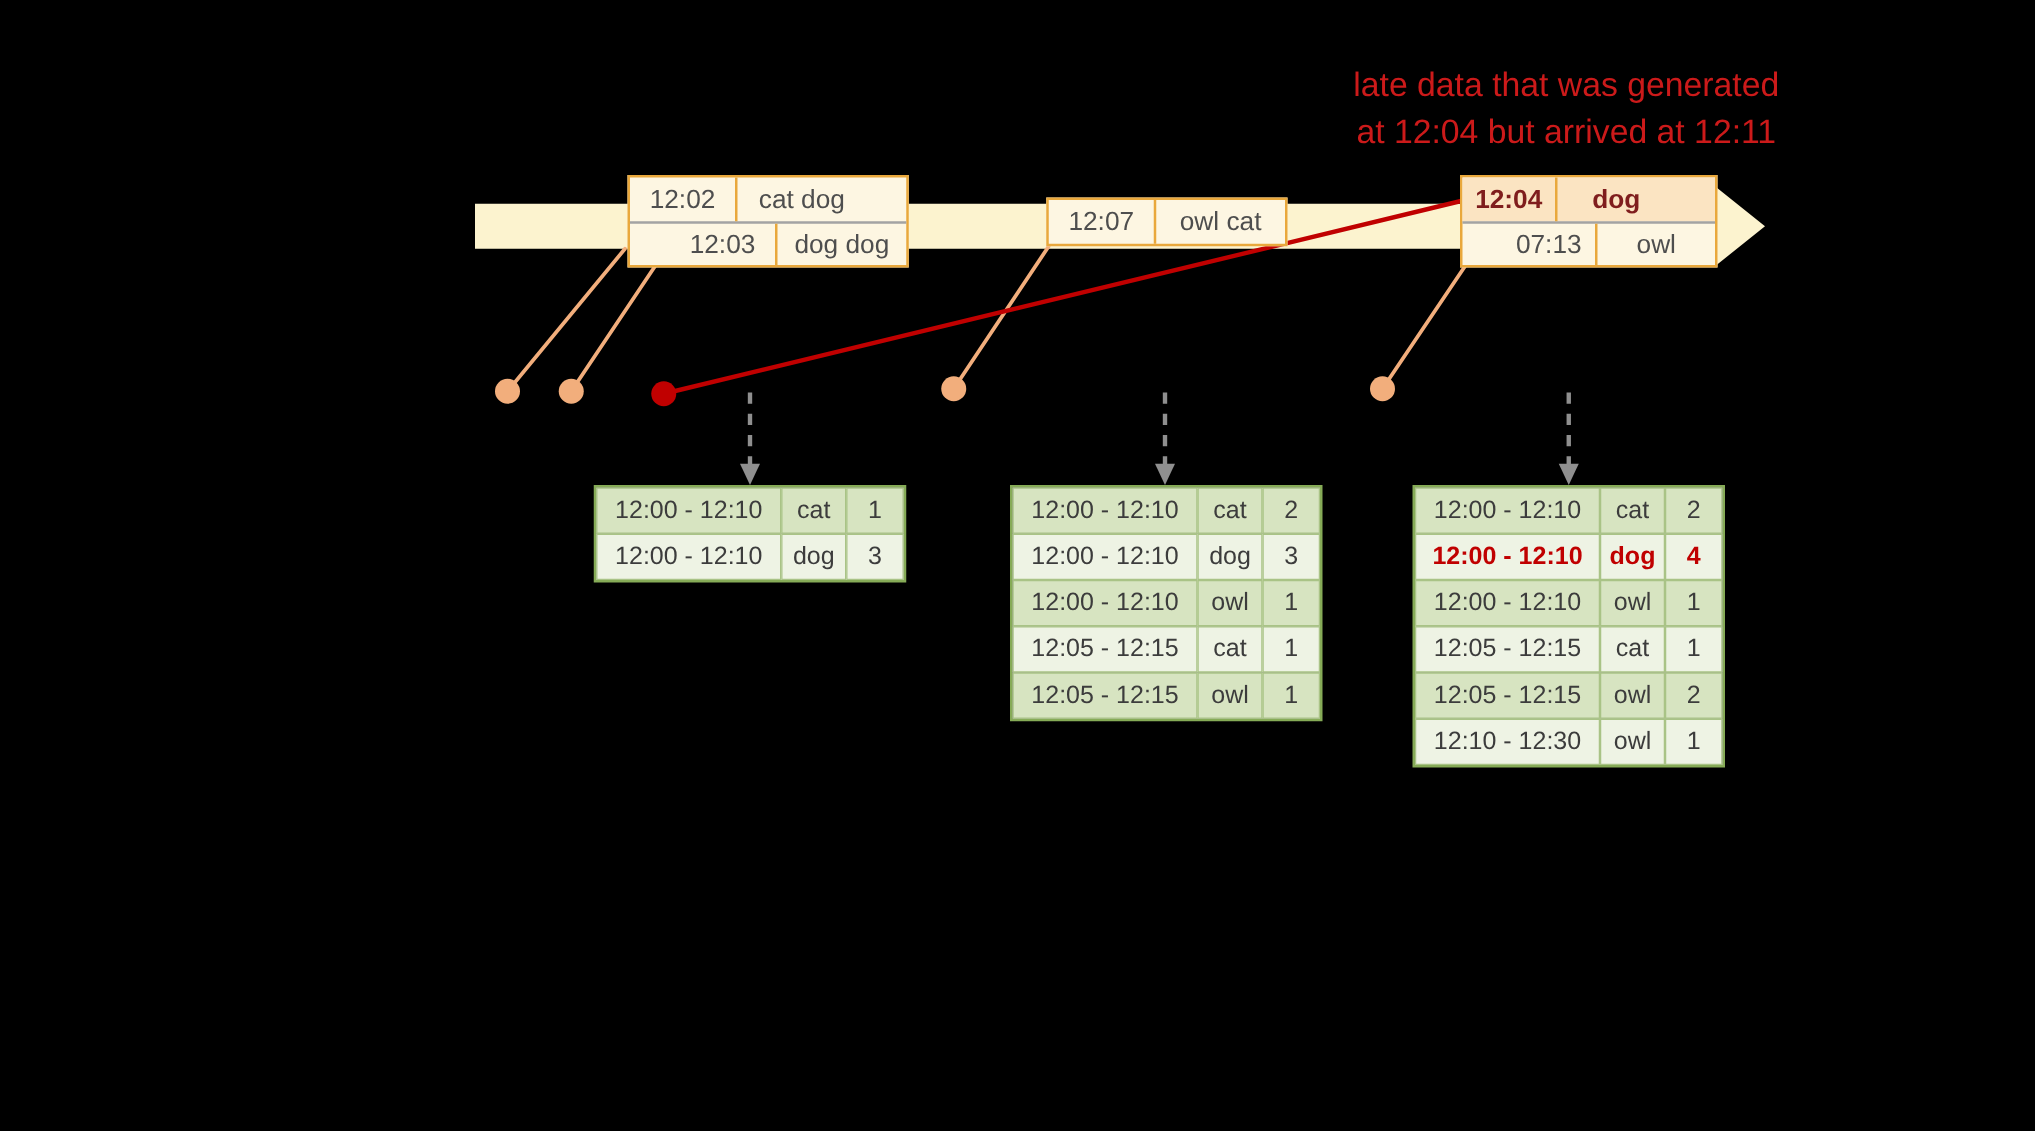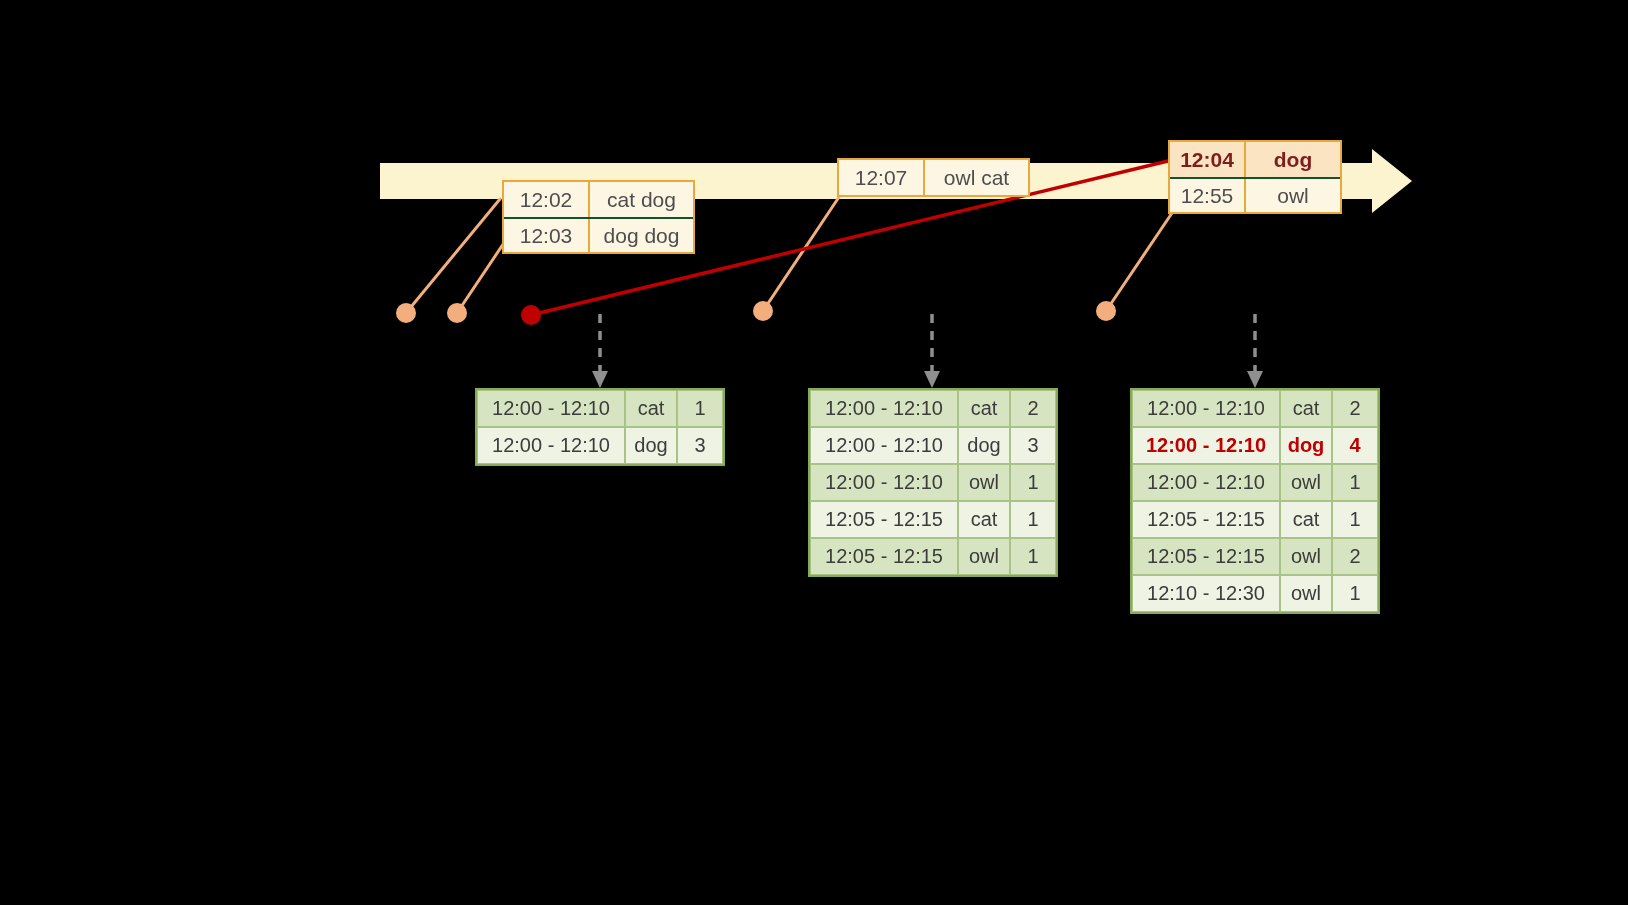--- a/index.html
+++ b/index.html
@@ -12,21 +12,21 @@
     position:absolute; width:460px; text-align:center;
     font-size:27px; line-height:37px; color:#cc1a1a; z-index:3;
   }
   #overlay { position:absolute; left:0; top:0; z-index:1; }
 
   
   .etable { position:absolute; z-index:2; border:2px solid #e9a83c; background:#fdf6e2; }
   .erow { display:grid; height:35px; }
   .erow.cols-a { grid-template-columns:84px 105px; }
   .erow.cols-b { grid-template-columns:74px 96px; }
-  .erow + .erow { border-top:2px solid #14532d; }
+  .erow + .erow { border-top:2px solid #a3a3a3;padding-left:32px; }
   .ecell { display:flex; align-items:center; justify-content:center;
            font-size:21px; color:#4e4e4e; }
   .ecell + .ecell { border-left:2px solid #e9a83c; }
   .erow.late { background:#fbe4c2; }
   .erow.late .ecell { color:#7f1d1d; font-weight:bold; }
 
   
   .rtable { position:absolute; z-index:2; border:2px solid #86ab57; }
   .rrow { display:grid; grid-template-columns:148px 52px 46px; height:37px;text-align:center; }
   .rrow:nth-child(odd) { background:#d7e4c1; }
@@ -58,23 +58,25 @@
 
   <line x1="600" y1="314" x2="600" y2="372" stroke-width="3.5" stroke-dasharray="9 8" stroke="#8f8f8f"></line>
   <polygon points="592,371 608,371 600,388" fill="#8f8f8f"></polygon>
   <line x1="932" y1="314" x2="932" y2="372" stroke-width="3.5" stroke-dasharray="9 8" stroke="#8f8f8f"></line>
   <polygon points="924,371 940,371 932,388" fill="#8f8f8f"></polygon>
   <line x1="1255" y1="314" x2="1255" y2="372" stroke-width="3.5" stroke-dasharray="9 8" stroke="#8f8f8f"></line>
   <polygon points="1247,371 1263,371 1255,388" fill="#8f8f8f"></polygon>
 </svg>
 
 <div class="annotation" style="left:1023px; top:50px;">
+  <div>late data that was generated</div>
+  <div>at 12:04 but arrived at 12:11</div>
 </div>
 
-<div class="etable" style="left:502px; top:140px;margin-top:40px;">
+<div class="etable" style="left:502px; top:140px;">
   <div class="erow cols-a">
     <div class="ecell">12:02</div>
     <div class="ecell">cat dog</div>
   </div>
   <div class="erow cols-a">
     <div class="ecell">12:03</div>
     <div class="ecell">dog dog</div>
   </div>
 </div>
 
@@ -84,21 +86,21 @@
     <div class="ecell">owl cat</div>
   </div>
 </div>
 
 <div class="etable" style="left:1168px; top:140px;">
   <div class="erow cols-b late">
     <div class="ecell">12:04</div>
     <div class="ecell">dog</div>
   </div>
   <div class="erow cols-b">
-    <div class="ecell">12:55</div>
+    <div class="ecell">07:13</div>
     <div class="ecell">owl</div>
   </div>
 </div>
 
 <div class="rtable" style="left:475px; top:388px;">
   <div class="rrow">
     <div class="rcell">12:00 - 12:10</div>
     <div class="rcell">cat</div>
     <div class="rcell">1</div>
   </div>

